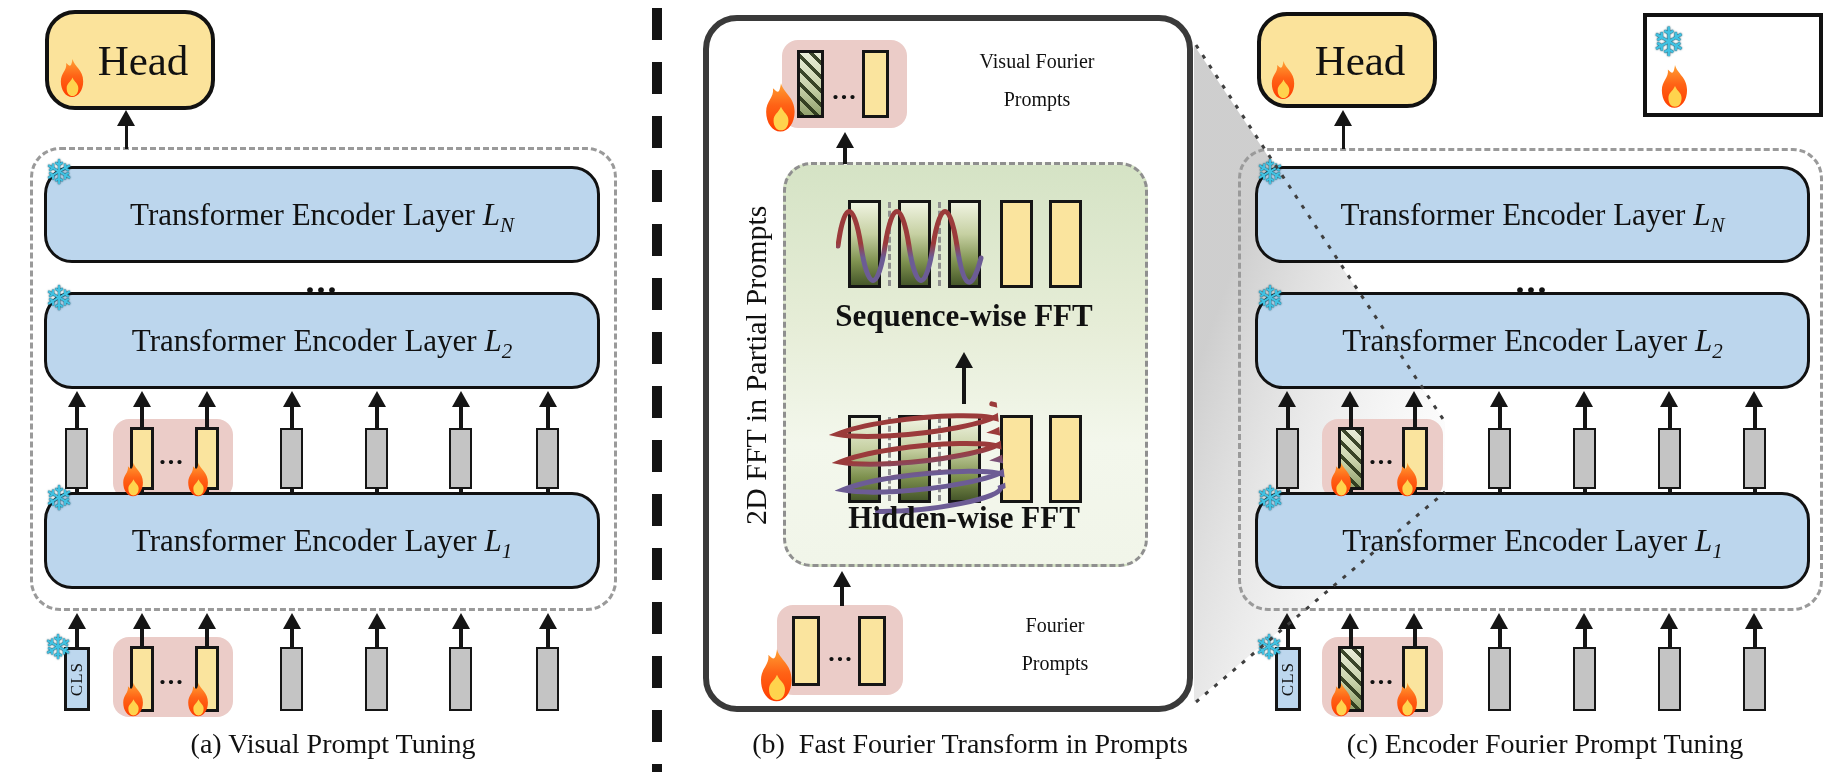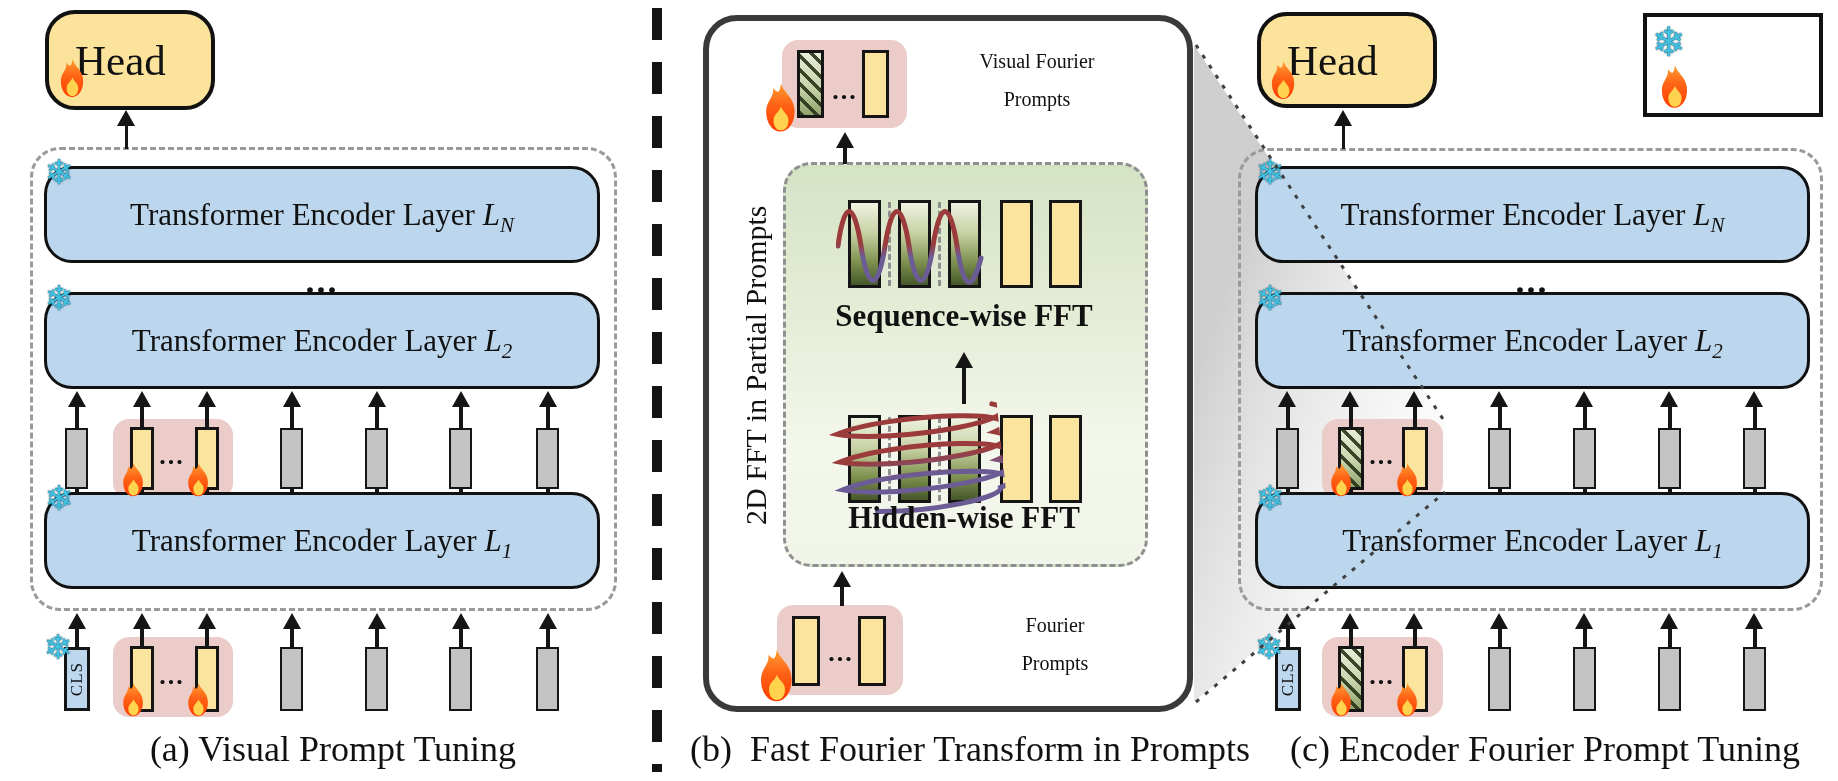--- a/index.html
+++ b/index.html
@@ -11,21 +11,21 @@
        display:flex;align-items:center;justify-content:center;box-sizing:border-box;z-index:10}
   .enc-label{font-size:31px;white-space:nowrap}
   .enc-label .lv{font-style:italic}
   .enc-label sub{font-size:21px;font-style:italic;line-height:0}
   
   .dash-box{position:absolute;border:3.5px dashed #9a9a9a;border-radius:30px;box-sizing:border-box;z-index:2}
   .bbox{position:absolute;border:6px solid #3a3a3a;border-radius:34px;background:#fff;box-sizing:border-box;z-index:3}
   .greenbox{position:absolute;border:3.5px dashed #8f8f8f;border-radius:28px;box-sizing:border-box;z-index:4;
             background:linear-gradient(180deg,#D5E3C5 0%,#E6EDD7 40%,#F3F7EC 70%,#F1F5E9 100%)}
   .head-box{position:absolute;background:#FBE39B;border:4px solid #111;border-radius:30px;
-            display:flex;align-items:center;justify-content:flex-start;box-sizing:border-box;
+            display:flex;align-items:center;justify-content:center;box-sizing:border-box;
             font-size:43px;z-index:10;padding-left:26px}
   .legend{position:absolute;border:4px solid #111;background:#fff;box-sizing:border-box;z-index:10}
   .legend-label{position:absolute;font-size:36px}
   
   .tok{position:absolute;border:3px solid #151515;box-sizing:border-box;z-index:6}
   .tok.gray{background:#C4C4C4;border-width:2.5px}
   .tok.yellow{background:#FAE49E}
   .tok.cls{background:#BDD7EE;display:flex;align-items:center;justify-content:center}
   .cls-txt{writing-mode:vertical-rl;transform:rotate(180deg);font-size:17px;letter-spacing:1px}
   .tok.hatch{background-image:repeating-linear-gradient(45deg,rgba(36,48,20,.88) 0 3.5px,rgba(0,0,0,0) 3.5px 10px),
@@ -38,21 +38,21 @@
   
   .pgroup{position:absolute;background:#EBCCC8;border-radius:16px;z-index:3}
   .dots{position:absolute;font-weight:bold;z-index:7;transform:translate(-50%,-50%);letter-spacing:2px}
   .dots.big{font-size:36px}
   .dots.small{font-size:26px}
   
   .snow{position:absolute;font-family:"DejaVu Sans",sans-serif;color:#41C2E2;line-height:1;z-index:12;
         text-shadow:0 0 1px #0d4f66,0 0 2px #0d4f66}
   .fire{position:absolute;z-index:13}
   
-  .cap{position:absolute;font-size:36px;transform:translateX(-50%);white-space:nowrap;z-index:11}
+  .cap{position:absolute;font-size:28px;transform:translateX(-50%);white-space:nowrap;z-index:11}
   .lbl{position:absolute;font-size:20px;transform:translateX(-50%);white-space:nowrap;z-index:7}
   .blbl{position:absolute;font-size:31px;font-weight:bold;transform:translateX(-50%);white-space:nowrap;z-index:7}
   .vlbl{position:absolute;writing-mode:vertical-rl;transform:rotate(180deg);font-size:30px;white-space:nowrap;
         display:flex;align-items:center;justify-content:center;z-index:7}
   .vdash{position:absolute;width:0;border-left:3px dashed #8f8f8f;z-index:5}
   .divider{position:absolute;background:repeating-linear-gradient(180deg,#141414 0 32px,transparent 32px 54px);z-index:2}
   svg.overlay{position:absolute;left:0;top:0;z-index:1}
   svg.overlay.front{z-index:40;pointer-events:none}
 </style>
 </head>

